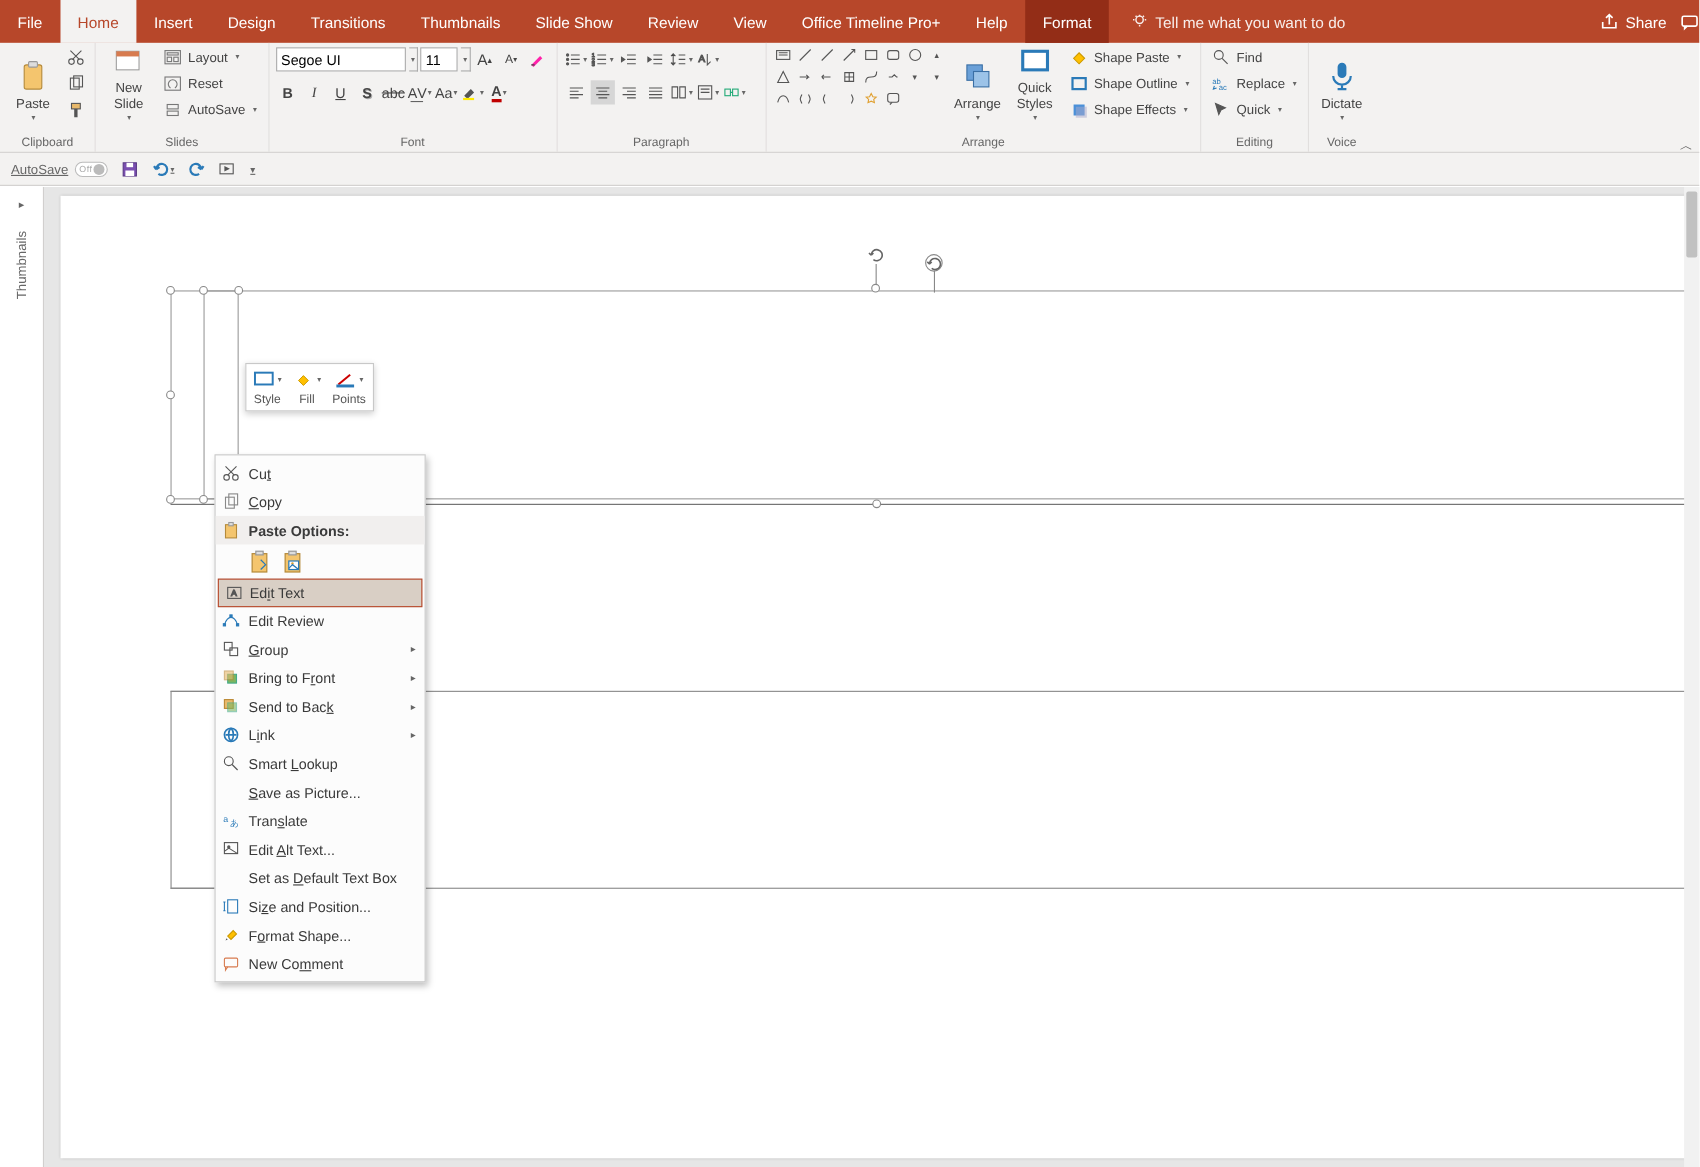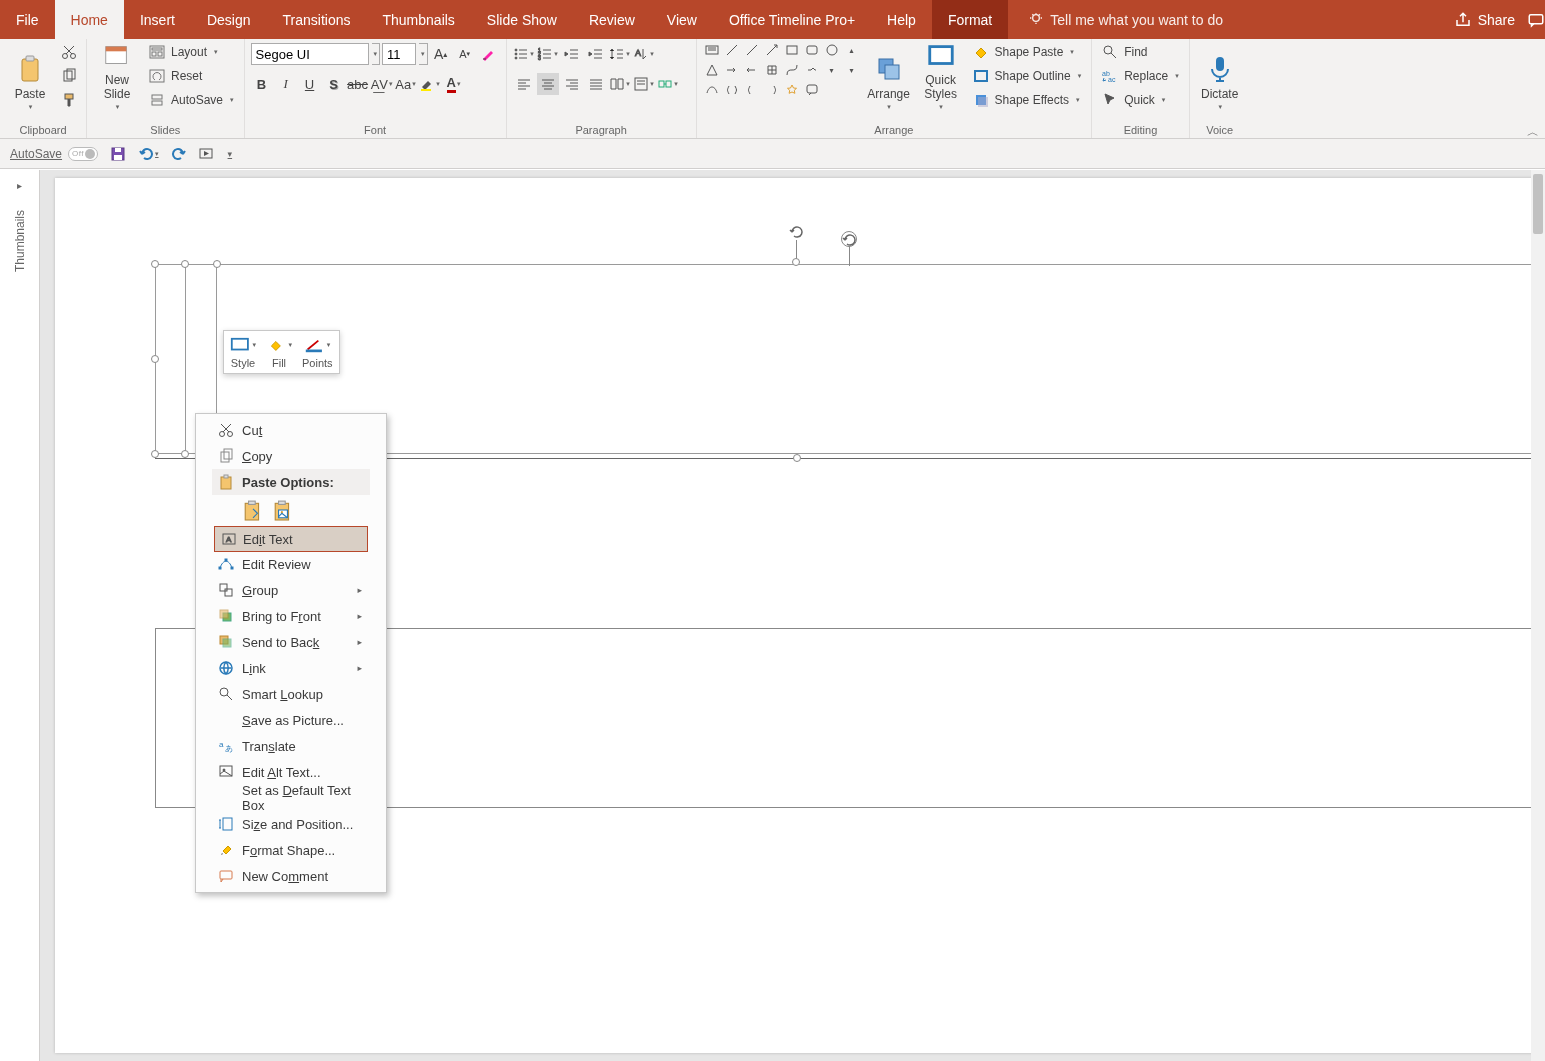--- a/index.html
+++ b/index.html
@@ -60,21 +60,21 @@
 .selbox .rt::after{content:"";position:absolute;left:7px;top:14px;width:1px;height:20px;background:#888;}
 .hline { position:absolute;height:1px;background:#666;}
 .handle-dot{position:absolute;width:8px;height:8px;background:#fff;border:1px solid #888;border-radius:50%;}
 
 
 .minitb { position:absolute; background:#fff; border:1px solid #c8c8c8; box-shadow:0 2px 6px rgba(0,0,0,.2); display:flex; padding:4px 6px; gap:10px; }
 .minitb .col{display:flex;flex-direction:column;align-items:center;font-size:11px;color:#555;gap:2px;}
 .minitb .col .ic{width:26px;height:20px;display:flex;align-items:center;justify-content:center;}
 
 
-.ctxmenu { position:absolute; width:192px; background:#fcfcfc; border:1px solid #c8c8c8; box-shadow:2px 3px 6px rgba(0,0,0,.25); padding:3px 16px; font-size:13px; color:#3a3a3a; }
+.ctxmenu { position:absolute; width:192px; background:#fcfcfc; border:1px solid #c8c8c8; box-shadow:2px 3px 6px rgba(0,0,0,.25); padding:3px 0; font-size:13px; color:#3a3a3a; }
 .ctxmenu .row { height:26px; display:flex; align-items:center; padding:0 10px 0 30px; position:relative; }
 .ctxmenu .row .ic { position:absolute; left:6px; width:16px; height:16px; display:flex;align-items:center;justify-content:center; }
 .ctxmenu .row .sub { position:absolute; right:8px; font-size:9px; color:#666; }
 .ctxmenu .row.head { font-weight:600; background:#f1efee; }
 .ctxmenu .row.hover { background:#d9cfc5; border:1px solid #b7472a; height:26px; margin:-1px 2px; padding-left:28px;}
 .ctxmenu .paste-opts { height:32px; padding-left:30px; display:flex; gap:8px; align-items:center;}
 .ctxmenu .paste-opts .pbtn { width:22px;height:24px; border:1px solid transparent; display:flex;align-items:center;justify-content:center;}
 u.acc { text-decoration: underline; }
 
 input.font { border:1px solid #ababab; height:22px; width:118px; font-size:13px; padding:0 4px; background:#fff; }

